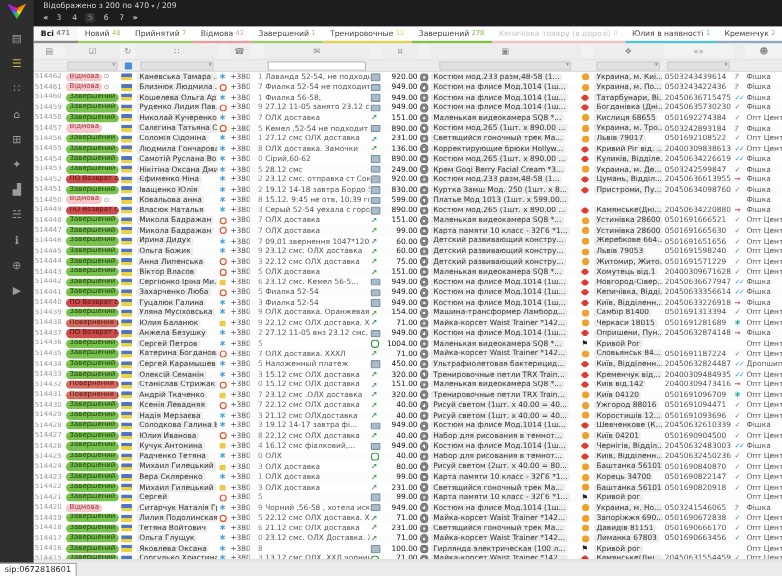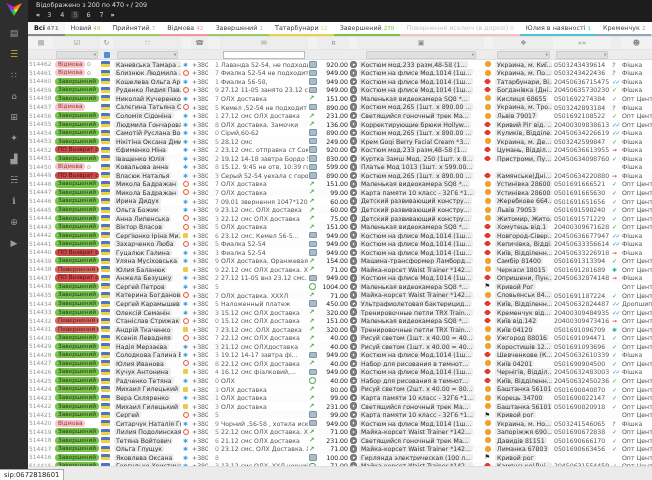--- a/index.html
+++ b/index.html
@@ -134,29 +134,29 @@
    </div>
       <div class="tab " style="border-bottom-color:#ef9a9a">
      <span class="tl">Відмова</span>
      <span class="tc" style="color:#ef9a9a">42</span>
    </div>
       <div class="tab " style="border-bottom-color:#9ccc65">
      <span class="tl">Завершений</span>
      <span class="tc" style="color:#9ccc65">1</span>
    </div>
       <div class="tab " style="border-bottom-color:#e6d34a">
-     <span class="tl">Татарбунари</span>
+     <span class="tl">Тренировочные</span>
      <span class="tc" style="color:#e6d34a">12</span>
    </div>
       <div class="tab " style="border-bottom-color:#7cc242">
      <span class="tl">Завершений</span>
      <span class="tc" style="color:#7cc242">278</span>
    </div>
       <div class="tab  dim" style="border-bottom-color:#f3c1c4">
-     <span class="tl">Повернення исключ (в дорозі)</span>
+     <span class="tl">Кепичівка товару (в дорозі)</span>
      <span class="tc" style="color:#cfcfcf">0</span>
    </div>
       <div class="tab " style="border-bottom-color:#4fc3d7">
      <span class="tl">Юлия в наявності</span>
      <span class="tc" style="color:#4fc3d7">1</span>
    </div>
       <div class="tab " style="border-bottom-color:#90a8bd">
      <span class="tl">Кременчук</span>
      <span class="tc" style="color:#90a8bd">2</span>
    </div>

